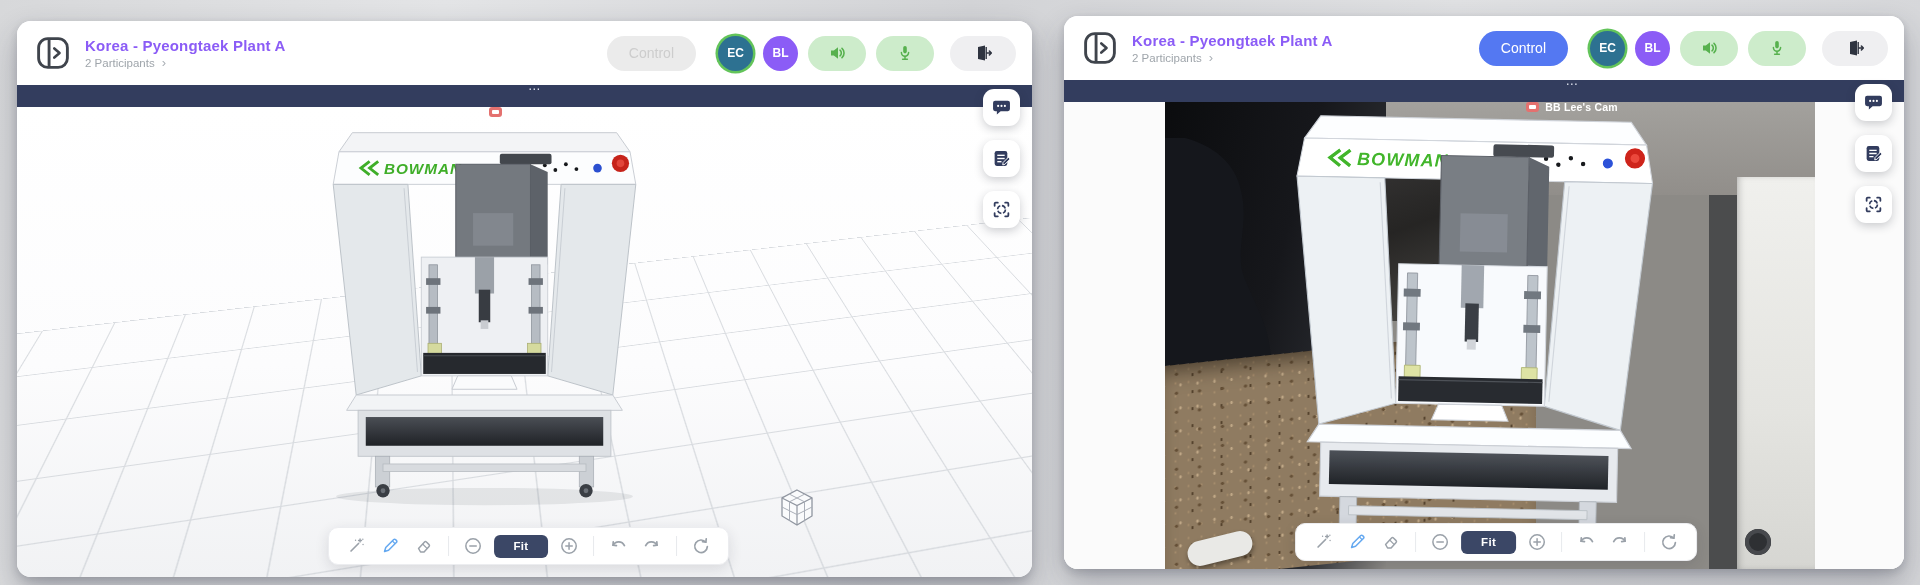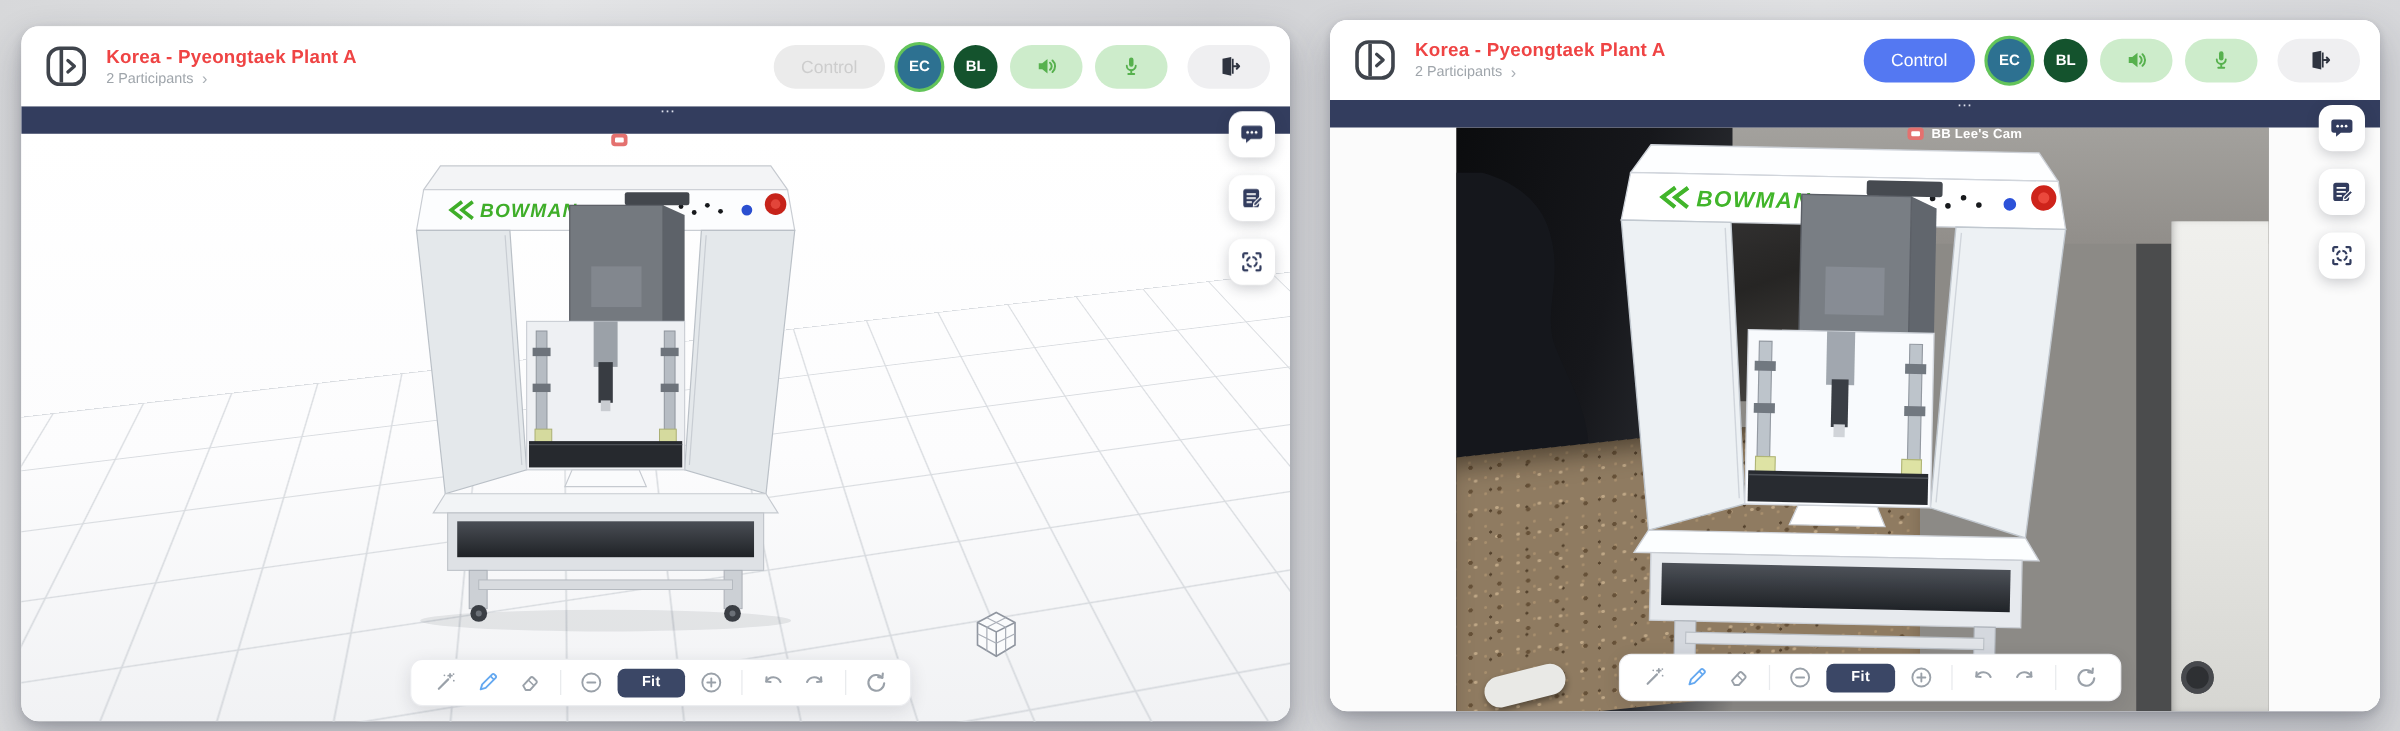--- a/index.html
+++ b/index.html
@@ -13,31 +13,31 @@
 
   .window { position:absolute; background:#fff; border-radius:14px; overflow:hidden;
             box-shadow:0 14px 30px rgba(40,44,60,.30), 0 3px 8px rgba(40,44,60,.18); }
   #win-left  { left:17px;   top:21px; width:1015px; height:556px; }
   #win-right { left:1064px; top:16px; width:840px;  height:553px; }
 
   
   .hdr { height:64px; display:flex; align-items:center; gap:14px; padding:0 16px 0 18px; background:#fff; position:relative; z-index:6; }
   .logo { width:36px; height:36px; display:flex; align-items:center; justify-content:center; }
   .titles { display:flex; flex-direction:column; }
-  .title { font-size:15px; font-weight:bold; color:#ef4444; letter-spacing:.2px; }
+  .title { font-size:15px; font-weight:bold; color:#8b5cf6; letter-spacing:.2px; }
   .subtitle { margin-top:3px; font-size:11.5px; color:#9fa5ab; display:flex; align-items:center; gap:7px; cursor:pointer; }
   .subtitle .chev { font-size:13px; line-height:10px; color:#aab0b6; }
   .hdr-right { margin-left:auto; display:flex; align-items:center; gap:10px; }
   .btn-control { height:35px; padding:14px 22px; border-radius:18px; font-size:14px; font-weight:500; }
   .btn-control.disabled { background:#ebebeb; color:#cdcdcd; }
   .btn-control.active   { background:#5478f2; color:#fff; }
   .avatar { width:35px; height:35px; border-radius:50%; color:#fff; font-size:12px; font-weight:bold;
             display:flex; align-items:center; justify-content:center; cursor:pointer; }
-  .av-ec { background:#2d7191; box-shadow:0 0 0 2.5px #63c45a; margin-left:0; }
-  .av-bl { background:#14532d; }
+  .av-ec { background:#2d7191; box-shadow:0 0 0 2.5px #63c45a; margin-left:12px; }
+  .av-bl { background:#8b5cf6; }
   .pill { width:58px; height:35px; border-radius:18px; }
   .pill.green { background:#cdeccb; }
   .pill.gray  { background:#efeff1; width:66px; margin-left:6px; }
 
   
   .cambar { height:22px; background:#333d5e; position:relative; z-index:5; cursor:pointer; }
   .barinner { position:absolute; inset:0; display:flex; flex-direction:column; align-items:center; }
   .shift-l { transform:translateX(10px); }
   .shift-r { transform:translateX(88px); }
   .handle { font-size:12px; line-height:6px; letter-spacing:1px; color:#dfe3ee; height:6px; margin-top:1px; cursor:grab; }

